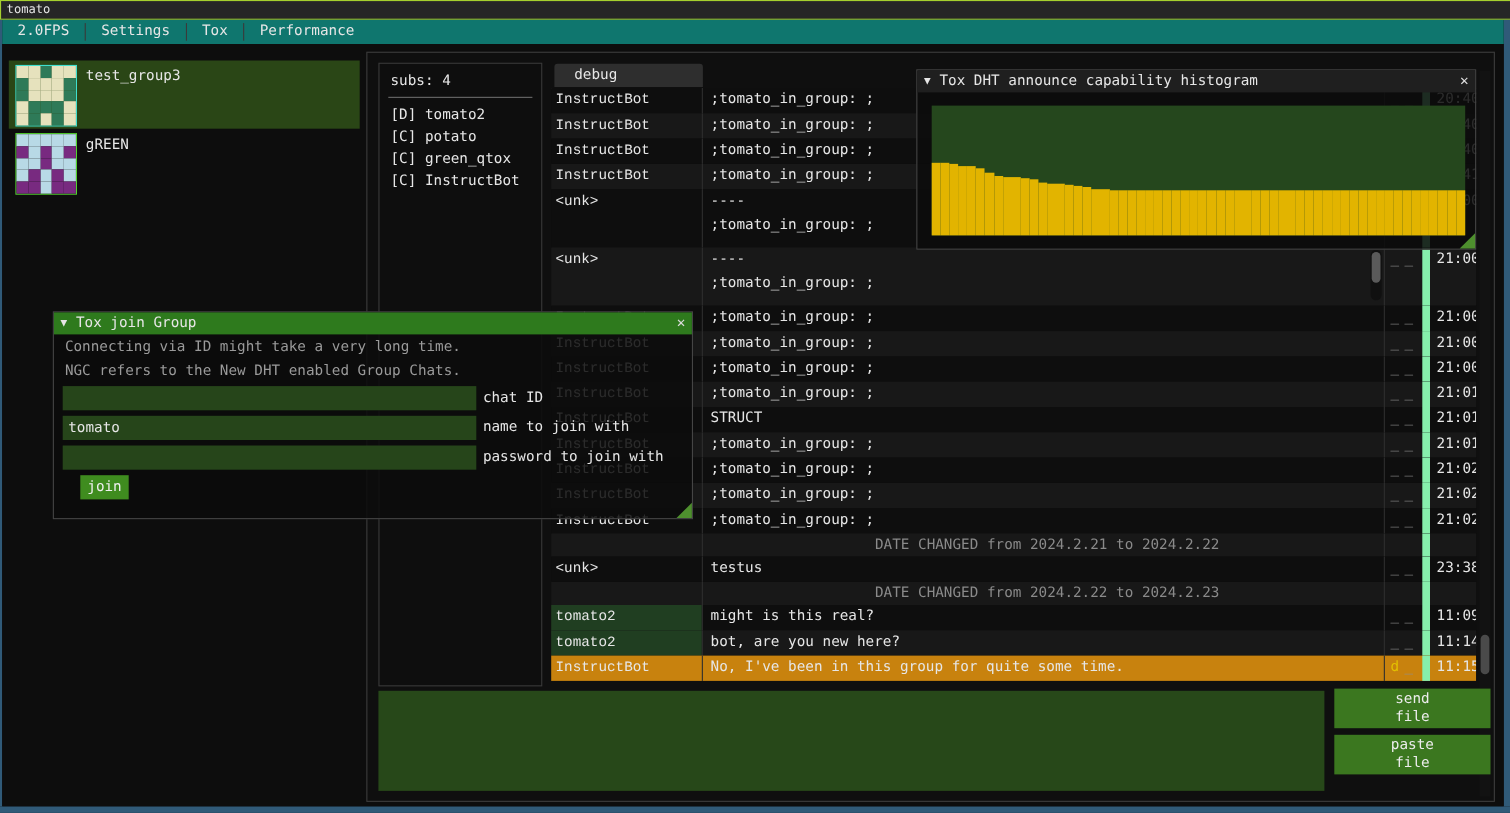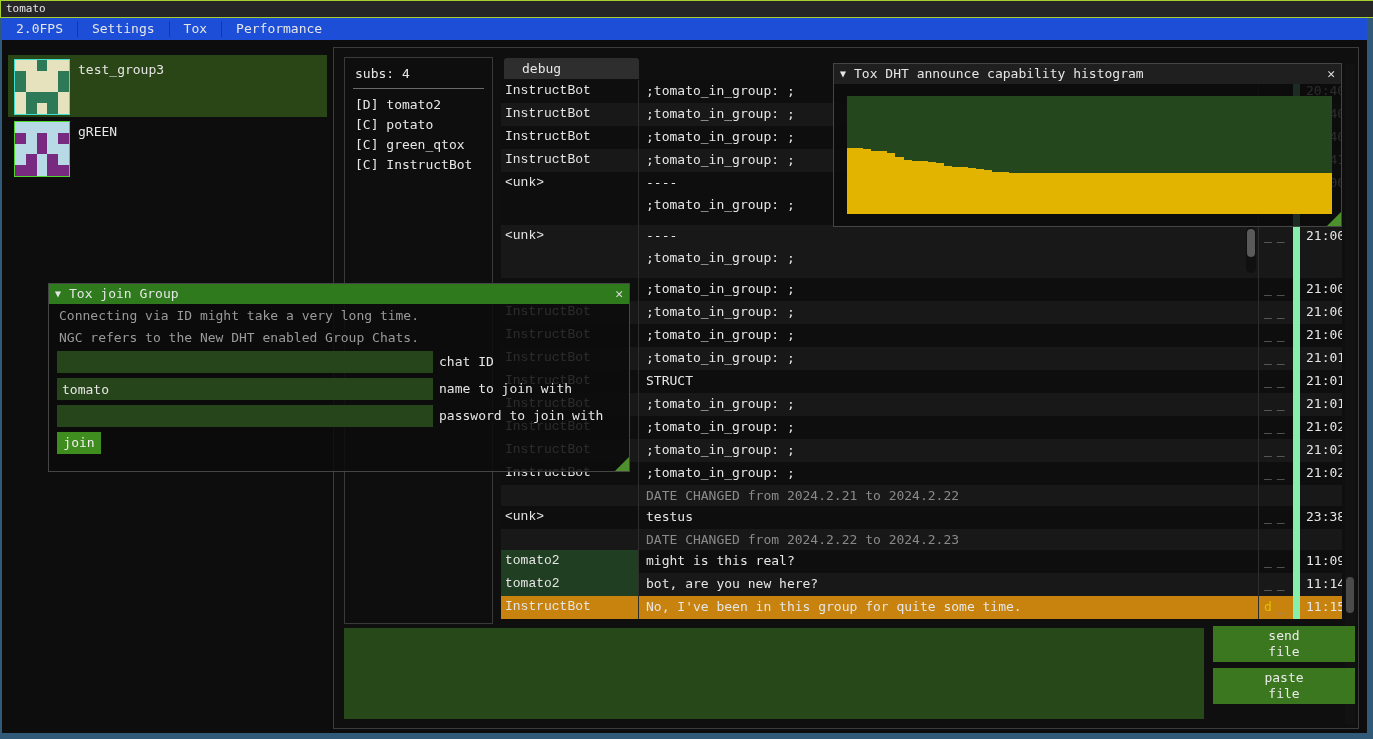--- a/index.html
+++ b/index.html
@@ -9,21 +9,21 @@
   .edge{position:absolute;background:#305a78;}
   #edge-left{left:0;top:18px;width:2px;height:715px;}
   #edge-right{left:1367px;top:18px;width:6px;height:715px;}
   #edge-bottom{left:0;top:733px;width:1373px;height:6px;}
 
   
   #os-titlebar{position:absolute;left:0;top:0;width:1369px;height:16px;background:#262626;
                border:1px solid #a6d02e;font-size:11px;line-height:15px;padding-left:5px;box-sizing:content-box;}
 
   
-  #menubar{position:absolute;left:2px;top:18px;width:1365px;height:22px;background:#1d4ed8;
+  #menubar{position:absolute;left:2px;top:18px;width:1365px;height:22px;background:#0f766e;
            display:flex;align-items:center;}
   .menu-item{padding:0 14px;height:22px;line-height:22px;cursor:default;}
   .menu-sep{width:1px;height:16px;background:#3a3a3a;}
 
   #app-bg{position:absolute;left:2px;top:40px;width:1365px;height:693px;background:#0d0d0d;}
 
   
   .group-item{position:absolute;left:8px;width:319px;height:62px;}
   .group-item.selected{background:#2a4616;}
   .group-avatar{position:absolute;left:6px;top:4px;width:54px;height:54px;display:grid;
@@ -42,21 +42,21 @@
 
   #tab-bar{position:absolute;left:167px;top:10px;width:841px;height:22px;border-bottom:1px solid #2c2c2c;}
   #tab-debug{position:absolute;left:3px;top:0;width:135px;height:21px;background:#2e2e2e;
              text-align:left;padding-left:18px;line-height:21px;box-sizing:border-box;border-radius:3px 3px 0 0;}
 
   #rows{position:absolute;left:167px;top:32px;width:841px;height:540px;overflow:hidden;}
   .row{display:flex;width:841px;height:23px;align-items:flex-start;position:relative;}
   .row.alt{background:#181818;}
   .row:not(.alt){background:#0e0e0e;}
   .row.multi{height:53px;}
-  .row.sys{height:21px;}
+  .row.sys{height:21px;text-align:center;}
   .row.highlight{background:#c8820e;}
   .cell{height:100%;box-sizing:border-box;overflow:hidden;white-space:pre-line;line-height:22px;}
   .c-name{width:137px;padding-left:4px;font-family:Liberation Mono, monospace;}
   .c-name.green{background:#203e21;}
   .c-msg{width:620px;padding-left:7px;border-left:1px solid #2e2e2e;}
   .c-flags{width:35px;border-left:1px solid #2e2e2e;color:#8f8f8f;display:flex;gap:5px;padding-left:5px;}
   .c-time{width:49px;border-left:7px solid #86efac;padding-left:6px;}
   .row.sys .c-msg{color:#8a8a8a;border-left:1px solid #2e2e2e;}
   .flag-on{color:#e3c000;}
   .msg-scrollbar{position:absolute;right:86px;top:2px;width:10px;height:46px;background:#101010;border-radius:5px;}
@@ -86,21 +86,21 @@
   #hist-plot{position:absolute;left:13px;top:32px;width:485px;height:118px;background:#25471d;
              display:flex;align-items:flex-end;}
   .hist-bar{flex:1;background:#e2b400;}
 
   #join-window{left:48px;top:283px;width:580px;height:187px;}
   .join-desc{color:#9a9a9a;padding:2px 0 0 10px;line-height:20px;}
   .join-row{position:absolute;left:8px;height:22px;}
   .join-input{position:absolute;left:0;top:0;width:376px;height:22px;background:#26451a;border:none;
               color:#e6e6e6;font-family:inherit;font-size:13px;padding:0 5px;box-sizing:border-box;}
   .join-label{position:absolute;left:382px;top:0;line-height:22px;white-space:nowrap;}
-  #join-btn{position:absolute;left:8px;top:148px;width:44px;height:22px;background:#3f8c1f;
+  #join-btn{position:absolute;left:24px;top:148px;width:44px;height:22px;background:#3f8c1f;
             color:#f0f0f0;text-align:center;line-height:22px;cursor:default;}
 </style>
 </head>
 <body>
 
 <div id="desktop">
   <div id="os-titlebar">
     <span>tomato</span>
   </div>
   <div class="edge" id="edge-left"></div>

